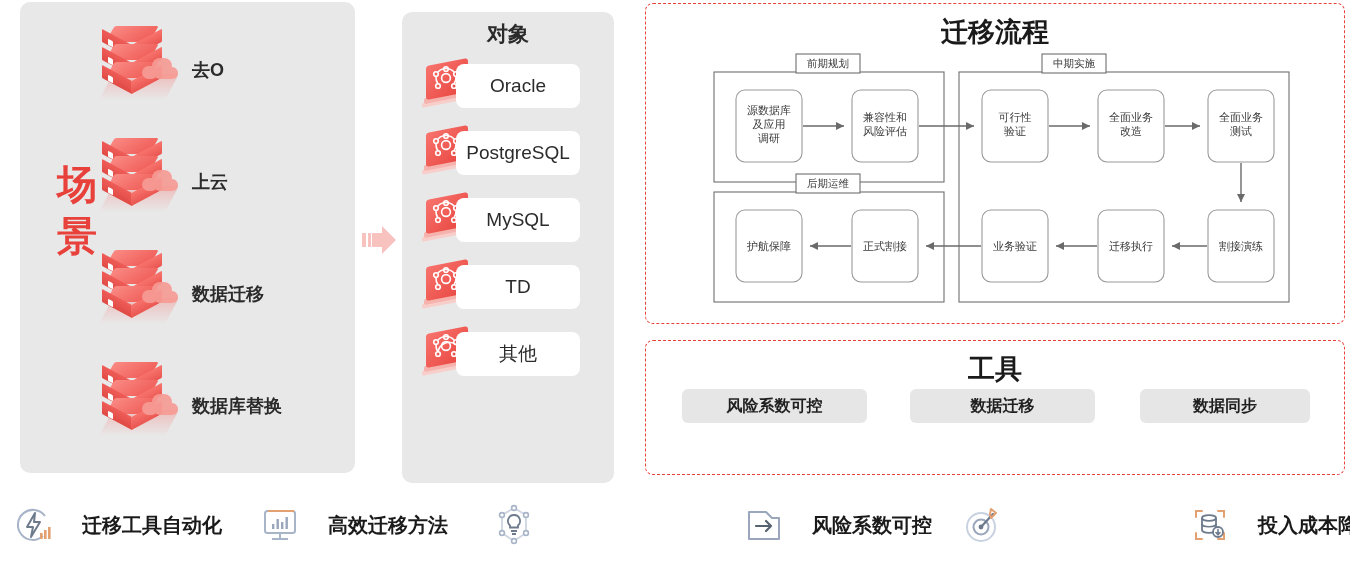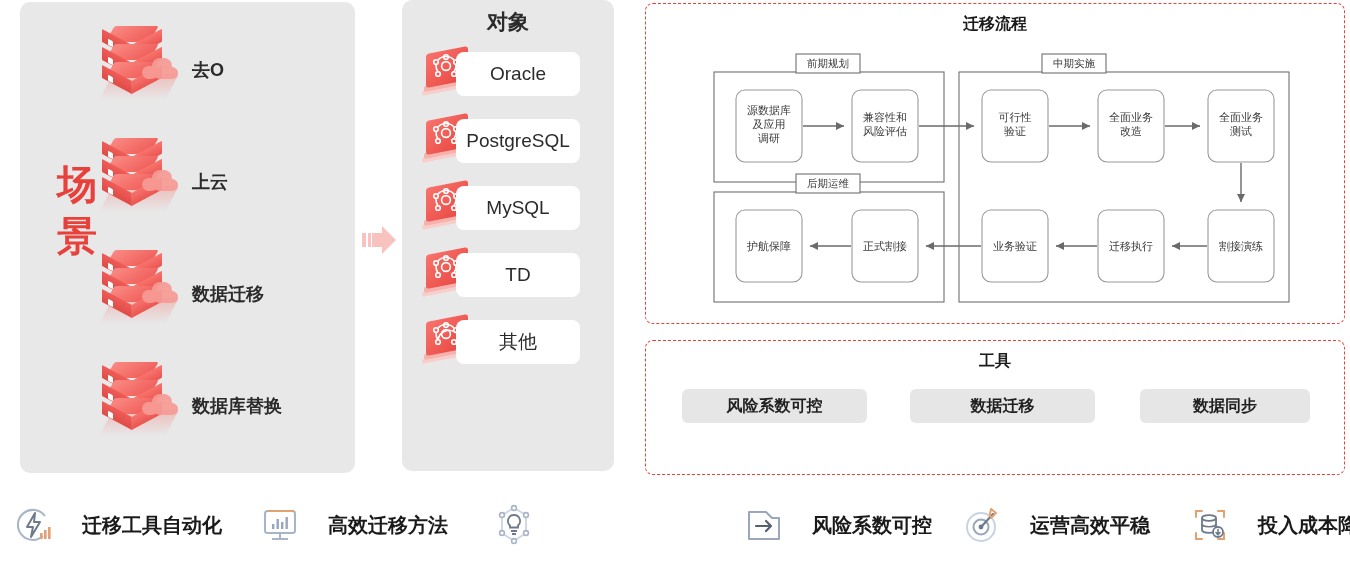--- a/index.html
+++ b/index.html
@@ -72,21 +72,21 @@
   #flow-arrow .bar2{position:absolute;left:6px;top:8px;width:3px;height:14px;background:#f8c3bf;}
   #flow-arrow .body{position:absolute;left:10px;top:8px;width:12px;height:14px;background:#f8c3bf;}
   #flow-arrow .head{
     position:absolute;left:20px;top:1px;width:0;height:0;
     border-top:14px solid transparent;border-bottom:14px solid transparent;
     border-left:14px solid #f8c3bf;
   }
 
   
   #object-panel{
-    left:402px;top:0;width:212px;height:471px;
+    left:402px;top:12px;width:212px;height:471px;
     background:#e8e8e8;border-radius:10px;
   }
   #object-title{
     position:absolute;left:0;top:8px;width:212px;text-align:center;
     font-size:21px;font-weight:bold;color:#2b2b2b;
   }
   .obj-row{position:absolute;left:18px;width:188px;height:46px;}
   .obj-row .pill{
     position:absolute;left:36px;top:0;width:124px;height:44px;
     background:#fff;border-radius:8px;
@@ -119,21 +119,21 @@
   #flow-panel{
     left:645px;top:3px;width:698px;height:319px;
     border:1.6px dashed #e8403a;border-radius:8px;background:#fff;
   }
   #tools-panel{
     left:645px;top:340px;width:698px;height:133px;
     border:1.6px dashed #e8403a;border-radius:8px;background:#fff;
   }
   .panel-title{
     position:absolute;left:0;width:100%;text-align:center;
-    font-size:16px;font-weight:bold;color:#1a1a1a;
+    font-size:27px;font-weight:bold;color:#1a1a1a;
   }
   #flow-title{top:10px;}
   #tools-title{top:10px;}
 
   
   #flow-svg{position:absolute;left:0;top:34px;width:698px;height:282px;}
   .fl-box{fill:#fff;stroke:#9a9a9a;stroke-width:1.1;}
   .fl-group{fill:none;stroke:#6f6f6f;stroke-width:1.1;}
   .fl-tag{fill:#fff;stroke:#6f6f6f;stroke-width:1.1;}
   .fl-txt{font-family:"Liberation Serif","DejaVu Serif",serif;font-size:11px;fill:#3a3a3a;text-anchor:middle;}
@@ -548,21 +548,20 @@
   <div class="feat" id="feat-4">
     <span class="ficon">
       <svg width="44" height="44" viewBox="0 0 44 44">
         <circle cx="21" cy="24" r="14" fill="none" stroke="#c9d2e0" stroke-width="2"></circle>
         <circle cx="21" cy="24" r="7.5" fill="none" stroke="#9aa6bb" stroke-width="2"></circle>
         <circle cx="21" cy="24" r="2.4" fill="#6d7a8c"></circle>
         <path d="M21 24 L33 11" stroke="#6d7a8c" stroke-width="2.2" fill="none" stroke-linecap="round"></path>
         <path d="M31 6 L36 10 L31 15 L30 11 Z" fill="none" stroke="#e3a070" stroke-width="2" stroke-linejoin="round"></path>
       </svg>
     </span>
-    <span class="flabel">运营高效平稳</span>
   </div>
 
   <div class="feat" id="feat-5">
     <span class="ficon">
       <svg width="44" height="44" viewBox="0 0 44 44">
         <path d="M8 14 V8 H14 M36 14 V8 H30 M8 30 V36 H14 M36 30 V36 H30" fill="none" stroke="#e3a070" stroke-width="2" stroke-linecap="round"></path>
         <ellipse cx="21" cy="15" rx="7" ry="2.8" fill="none" stroke="#6d7a8c" stroke-width="1.8"></ellipse>
         <path d="M14 15 V27 a7 2.8 0 0 0 14 0 V15" fill="none" stroke="#6d7a8c" stroke-width="1.8"></path>
         <path d="M14 21 a7 2.8 0 0 0 14 0" fill="none" stroke="#6d7a8c" stroke-width="1.6"></path>
         <circle cx="30" cy="29" r="5" fill="#fff" stroke="#6d7a8c" stroke-width="1.8"></circle>

